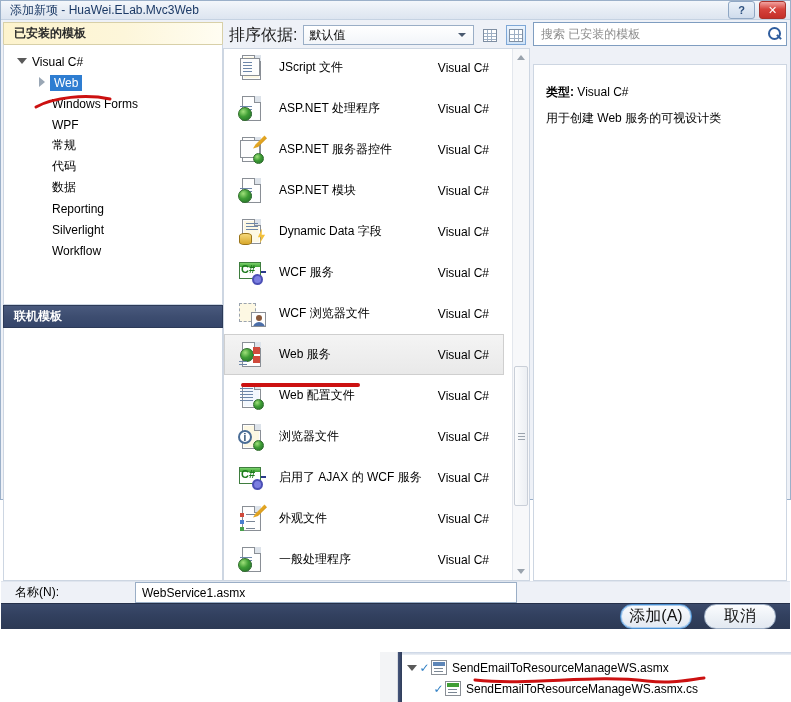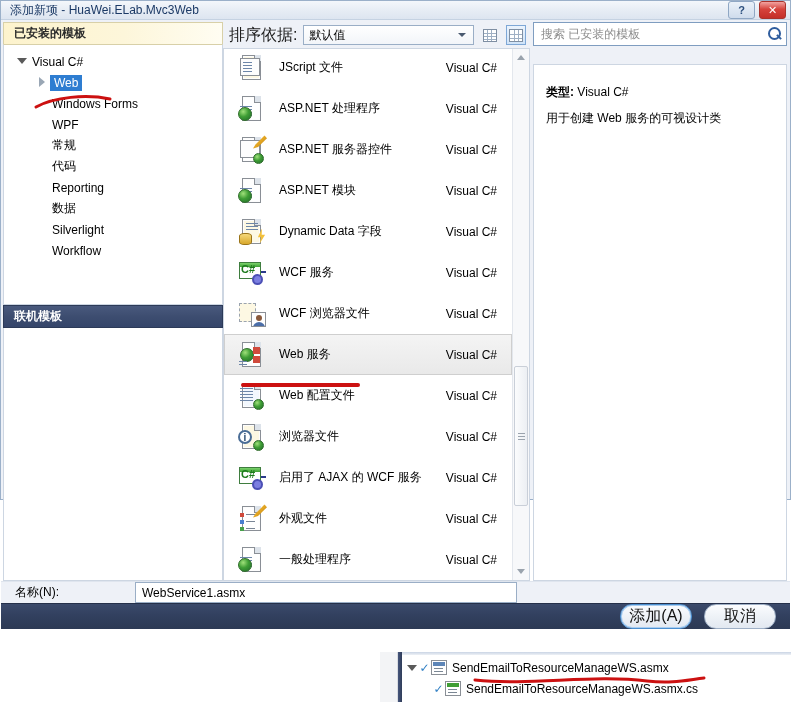--- a/index.html
+++ b/index.html
@@ -149,20 +149,21 @@
   .viewbtn.active { border: 1px solid #7ea7d6; background: linear-gradient(to bottom,#eaf3fd,#cfe3f8); }
   .vb-grid { width: 14px; height: 13px; border: 1px solid #7f8fa3; background: #fff; position: relative; }
   .vb-grid i { position:absolute; background:#9fb0c4; }
   .list-pane {
     flex: 1;
     background: #ffffff;
     border: 1px solid #cdd6e2;
     display: flex;
     overflow: hidden;
     position: relative;
+    gap: 8px;
   }
   .list-inner { flex: 1; overflow: hidden; }
   .row {
     height: 41px;
     display: flex; align-items: center;
     padding-left: 12px;
     border: 1px solid transparent;
     cursor: default;
     position: relative;
   }
@@ -423,25 +424,25 @@
           <div class="tree-node lvl1">
             <span class="tw none"></span>
             <span class="node-label">常规</span>
           </div>
           <div class="tree-node lvl1">
             <span class="tw none"></span>
             <span class="node-label">代码</span>
           </div>
           <div class="tree-node lvl1">
             <span class="tw none"></span>
+            <span class="node-label">数据</span>
+          </div>
+          <div class="tree-node lvl1">
+            <span class="tw none"></span>
             <span class="node-label">Reporting</span>
-          </div>
-          <div class="tree-node lvl1">
-            <span class="tw none"></span>
-            <span class="node-label">数据</span>
           </div>
           <div class="tree-node lvl1">
             <span class="tw none"></span>
             <span class="node-label">Silverlight</span>
           </div>
           <div class="tree-node lvl1">
             <span class="tw none"></span>
             <span class="node-label">Workflow</span>
           </div>
         </div>

